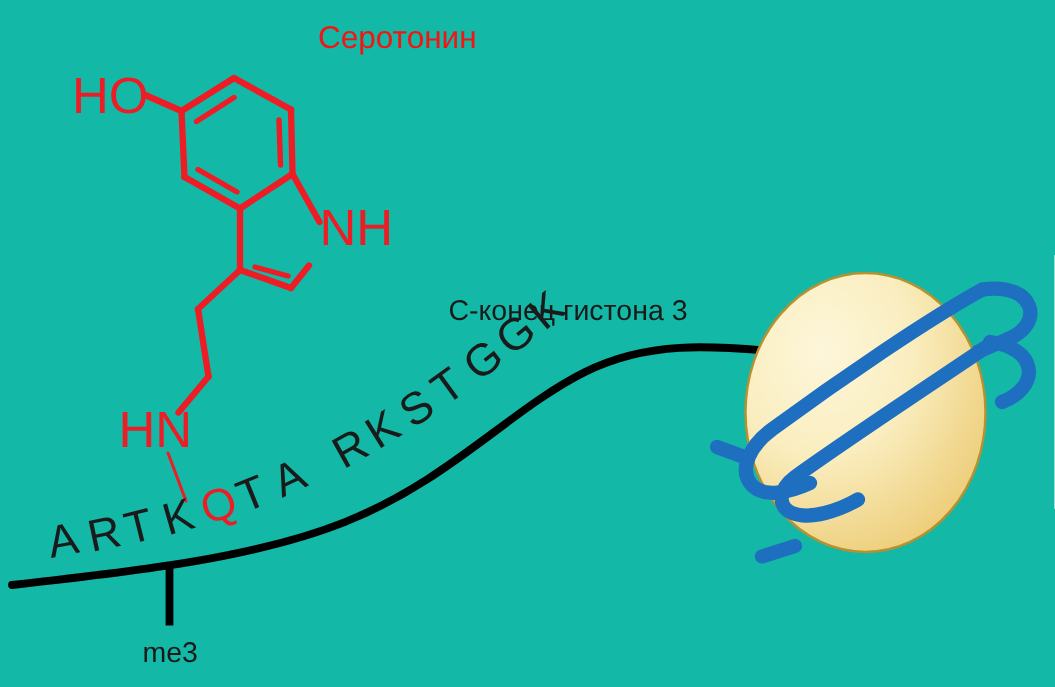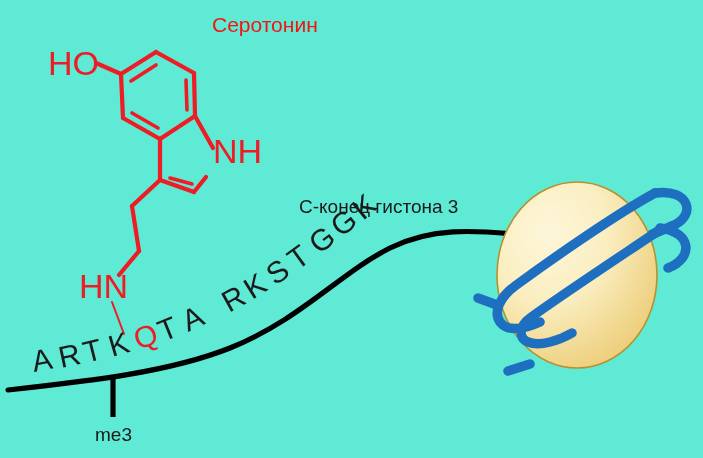--- a/index.html
+++ b/index.html
@@ -7,21 +7,21 @@
     padding: 0;
     background: #ffffff;
   }
   body {
     font-family: "Liberation Sans", sans-serif;
   }
   #canvas {
     position: relative;
     width: 703px;
     height: 458px;
-    background: #5eead4;
+    background: #14b8a6;
     overflow: hidden;
   }
   #figure-svg {
     position: absolute;
     left: 0;
     top: 0;
     width: 703px;
     height: 458px;
   }
   .mol-bond {

